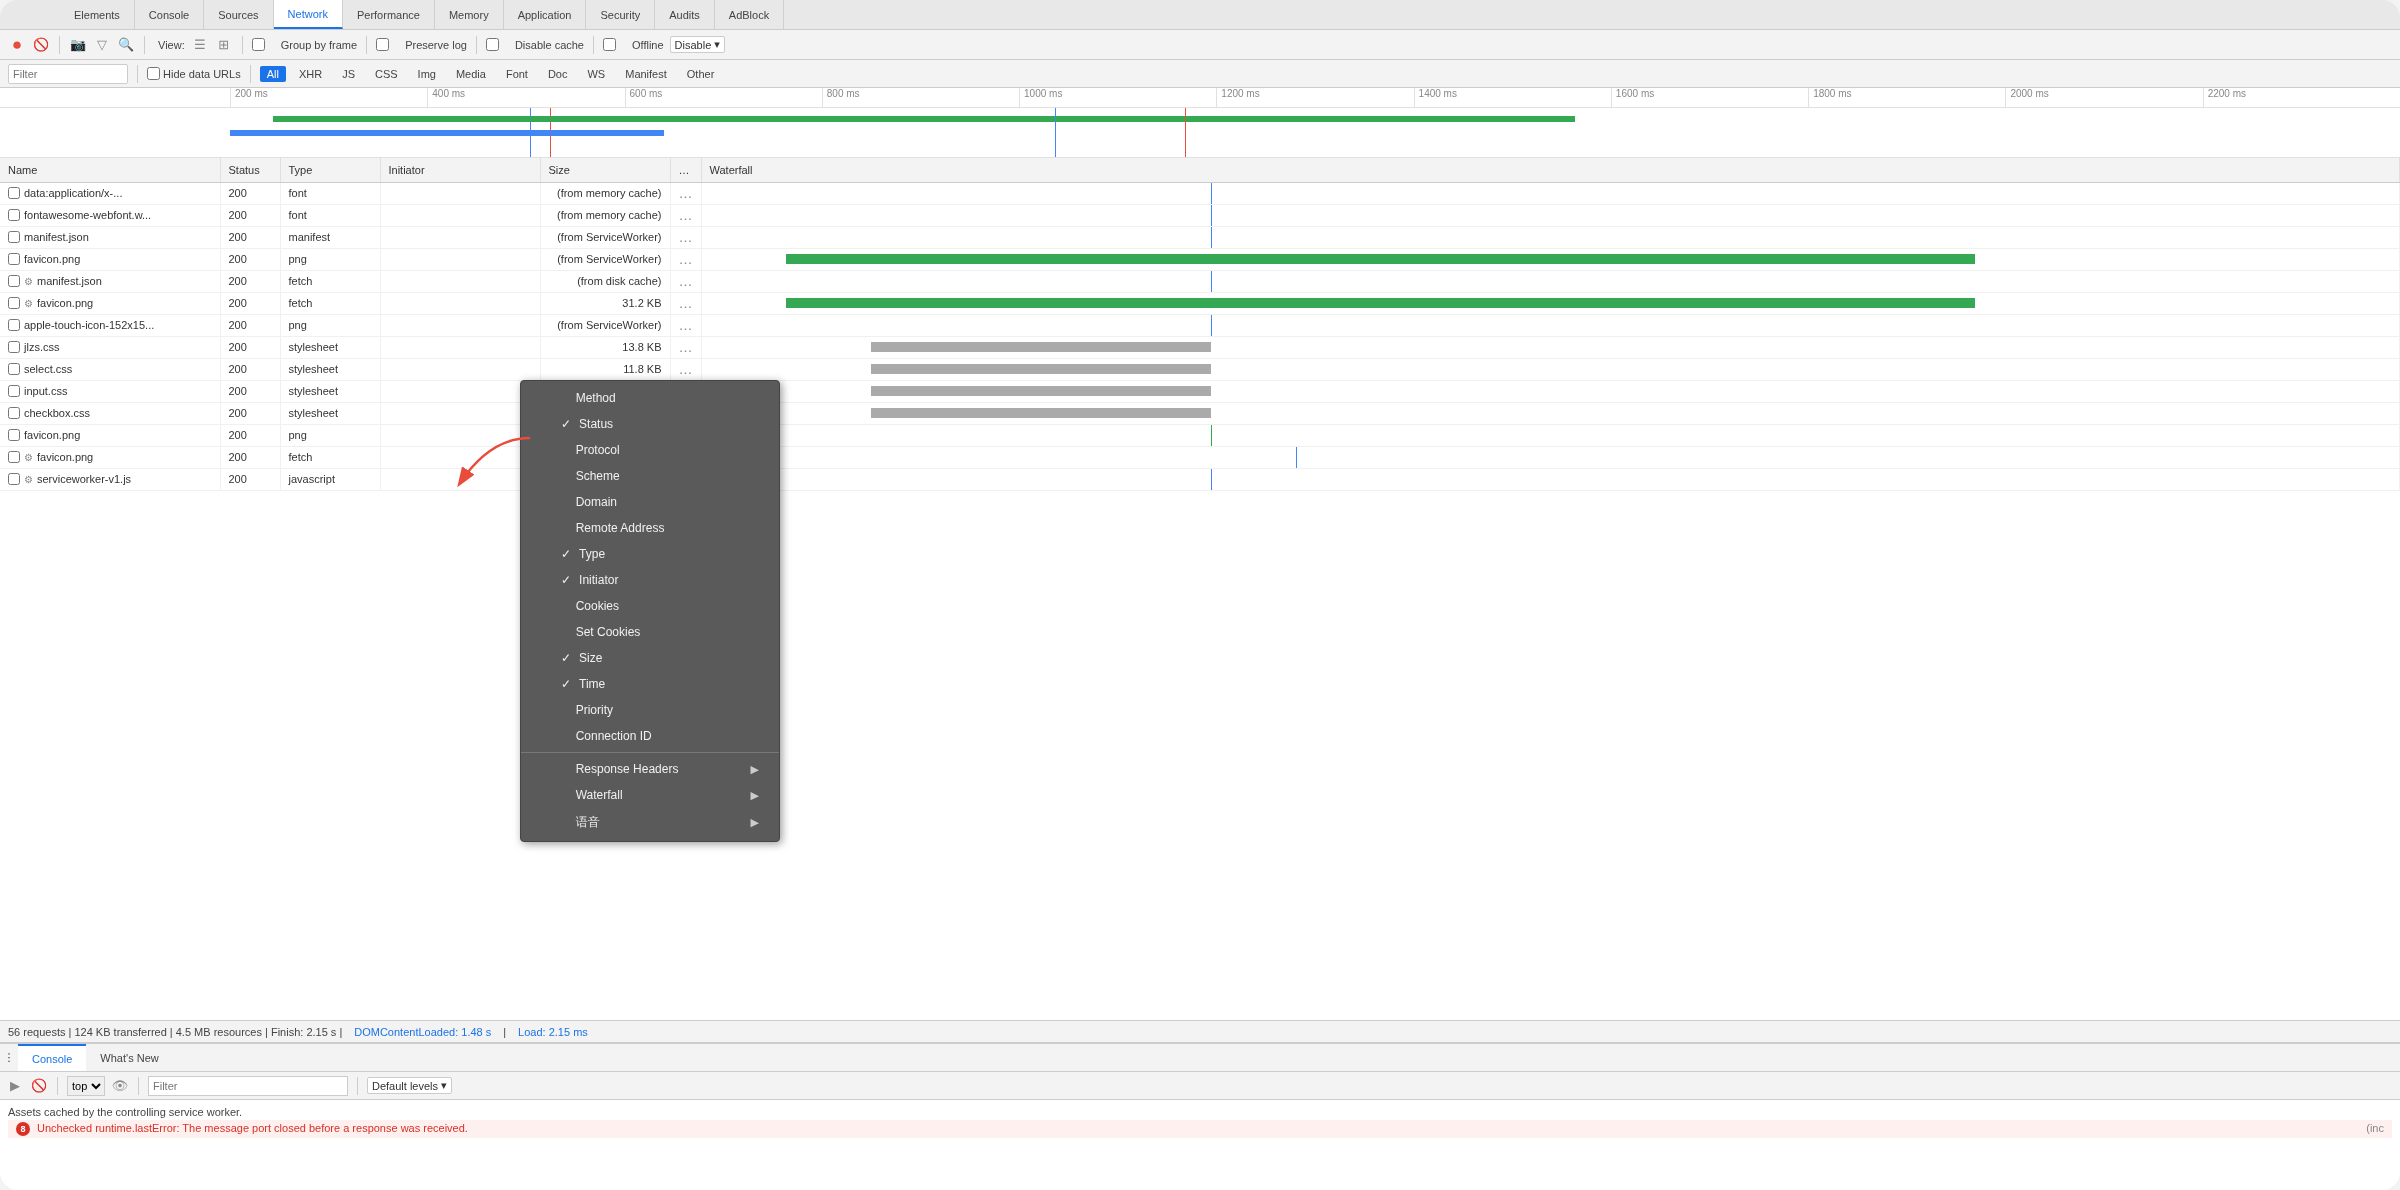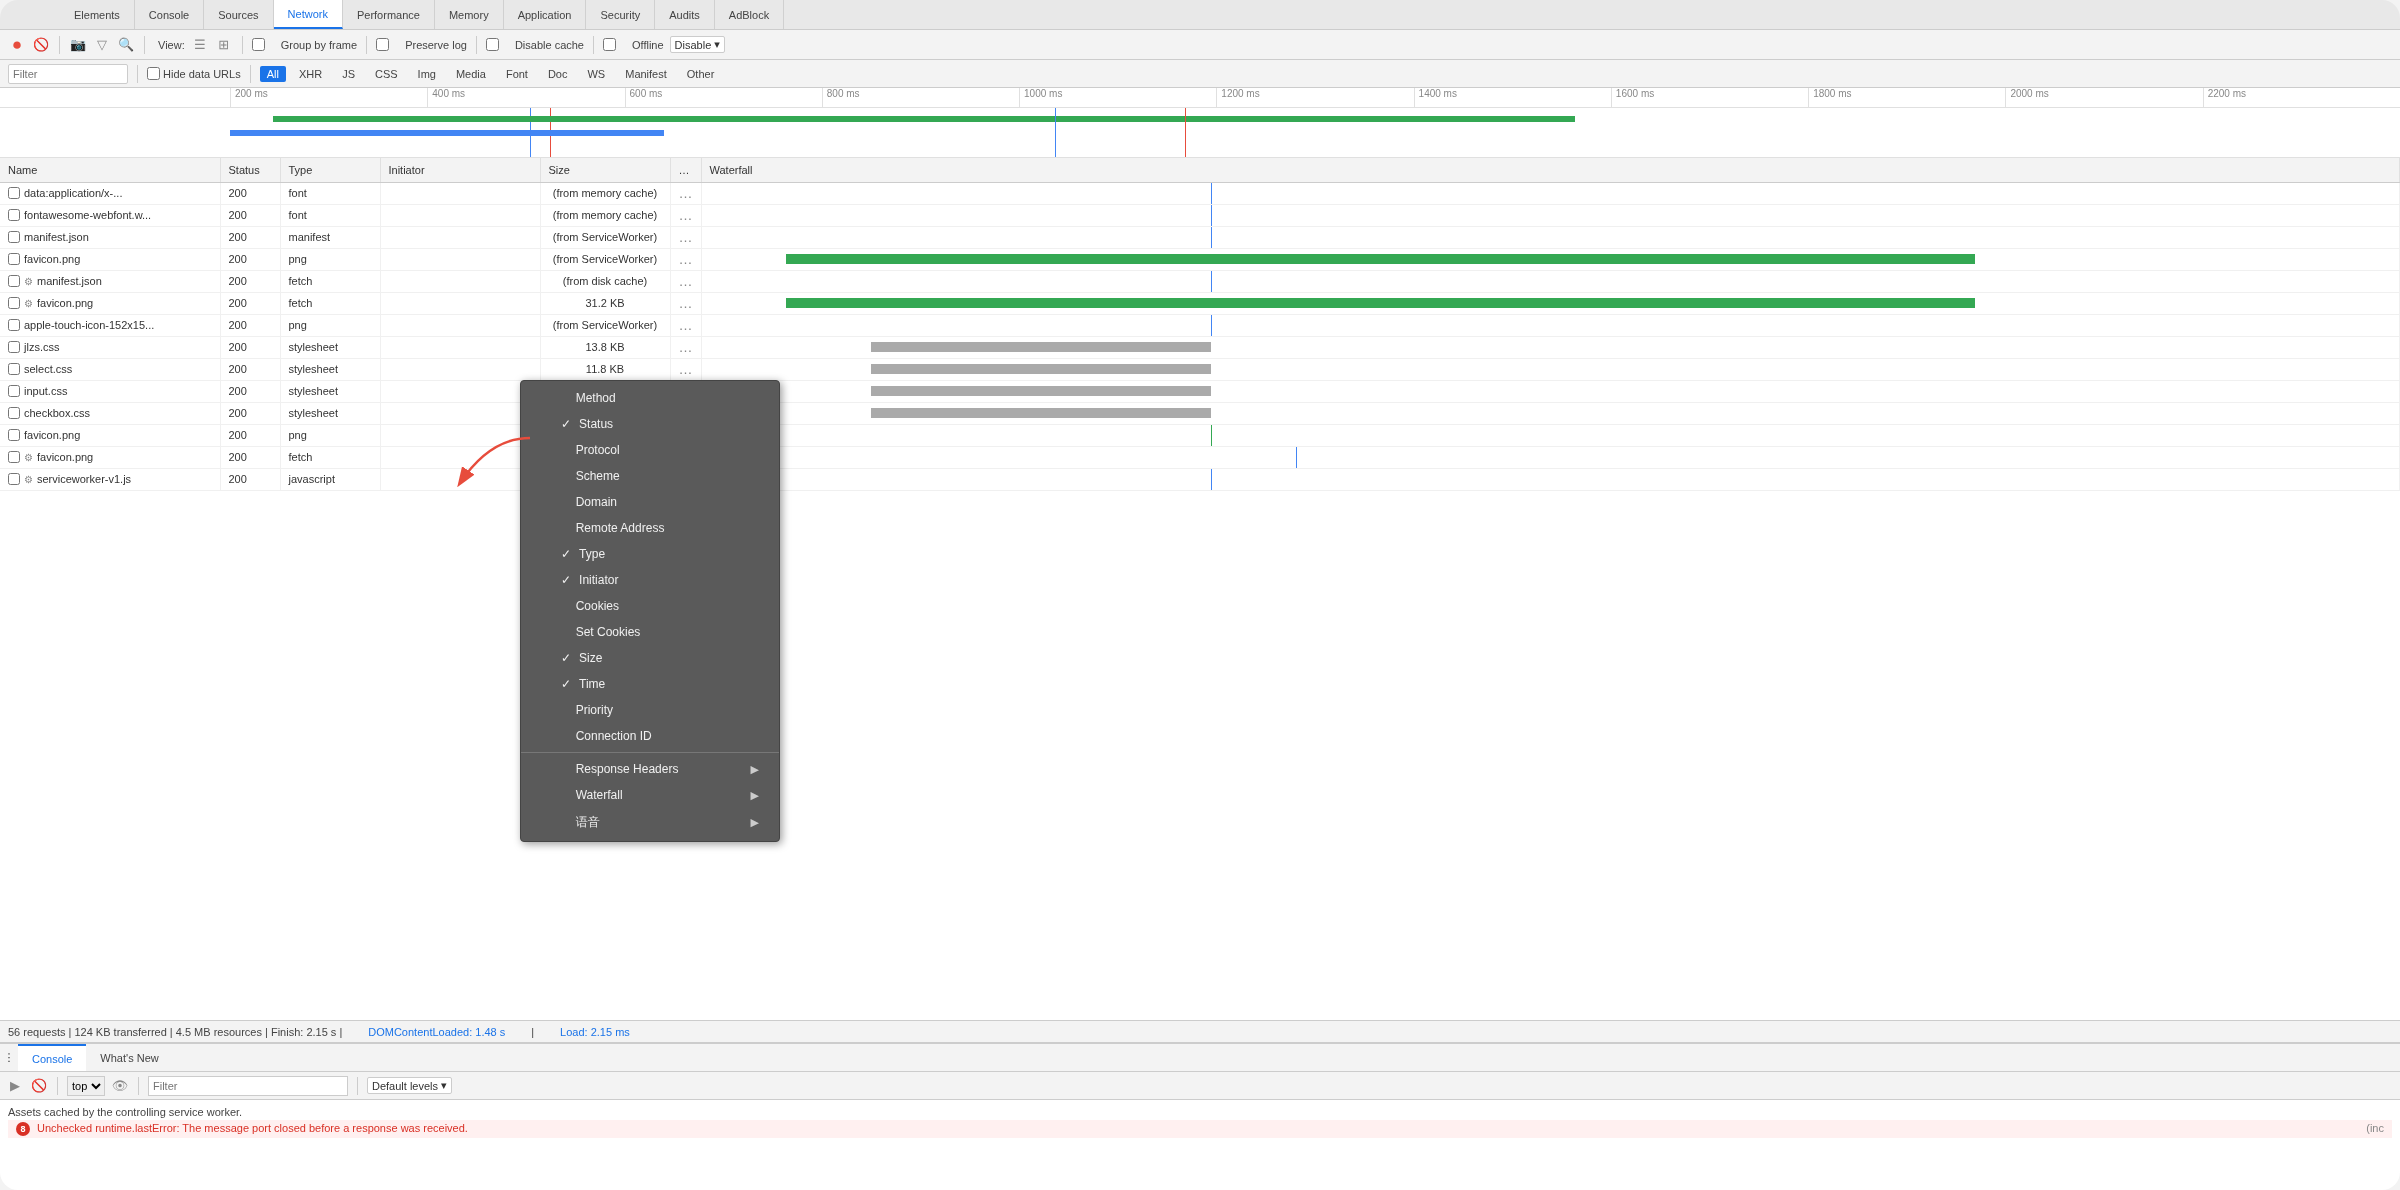--- a/index.html
+++ b/index.html
@@ -130,21 +130,21 @@
     .col-name { width: 220px; }
     .col-status { width: 60px; }
     .col-type { width: 100px; }
     .col-initiator { width: 160px; }
     .col-size { width: 130px; text-align: right; }
     .col-more { width: 28px; }
     .col-waterfall { min-width: 200px; }
     .name-cell { display: flex; align-items: center; gap: 4px; }
     .row-checkbox { width: 12px; height: 12px; flex-shrink: 0; }
     .gear-icon { font-size: 10px; color: #888; }
-    .size-right { text-align: center; }
+    .size-right { text-align: right; }
     .more-btn { color: #888; cursor: pointer; font-size: 14px; }
 
     
     .waterfall-cell { position: relative; }
     .wf-bar { position: absolute; height: 10px; top: 50%; transform: translateY(-50%); }
     .wf-bar.green { background: #34a853; }
     .wf-bar.grey-short { background: #aaa; }
     .wf-tick { position: absolute; width: 1px; top: 0; bottom: 0; }
     .wf-tick.blue { background: #4285f4; }
     .wf-tick.green-tick { background: #34a853; }
@@ -152,21 +152,21 @@
     
     .status-bar {
       background: #f3f3f3;
       border-top: 1px solid #ccc;
       height: 22px;
       display: flex;
       align-items: center;
       padding: 0 8px;
       font-size: 11px;
       color: #444;
-      gap: 26px;
+      gap: 12px;
     }
     .status-bar a { color: #1a73e8; text-decoration: none; }
 
     
     .bottom-panel {
       border-top: 2px solid #ccc;
       background: white;
     }
     .bottom-tabs {
       display: flex;

